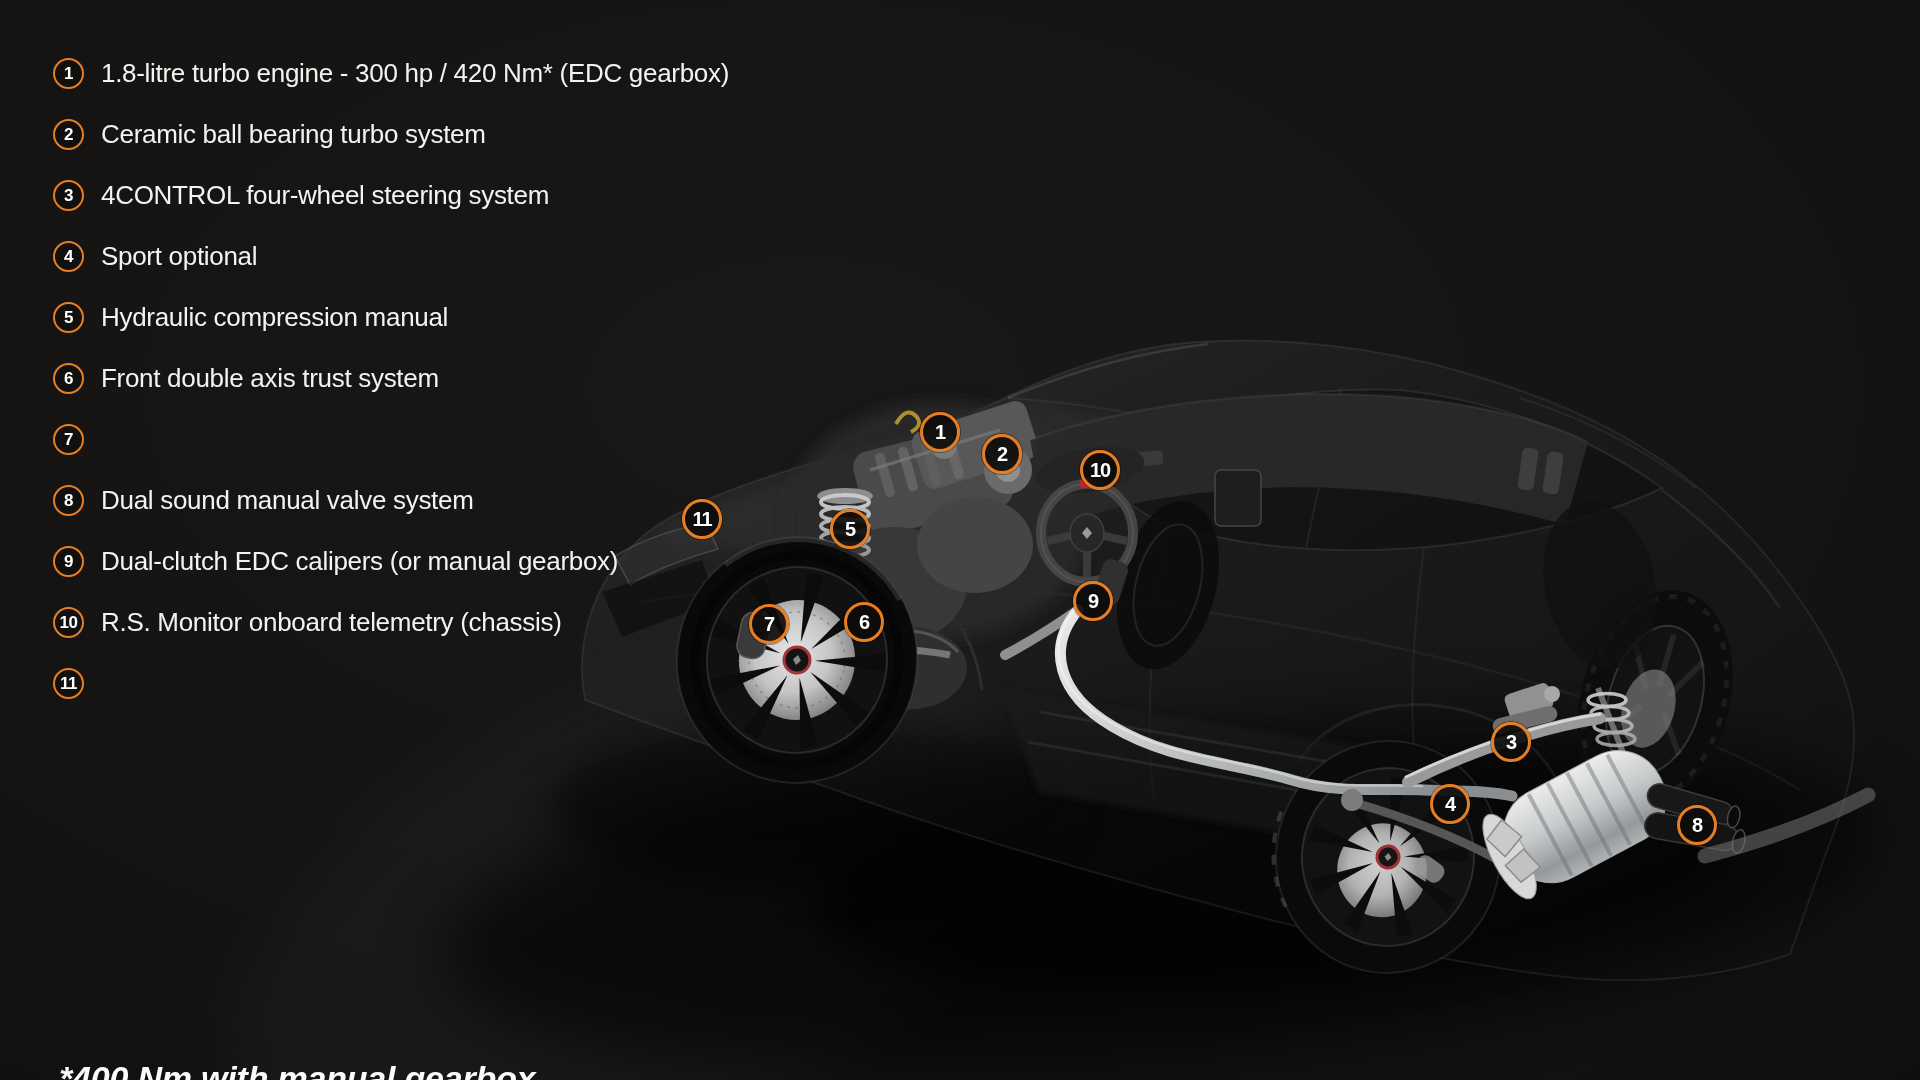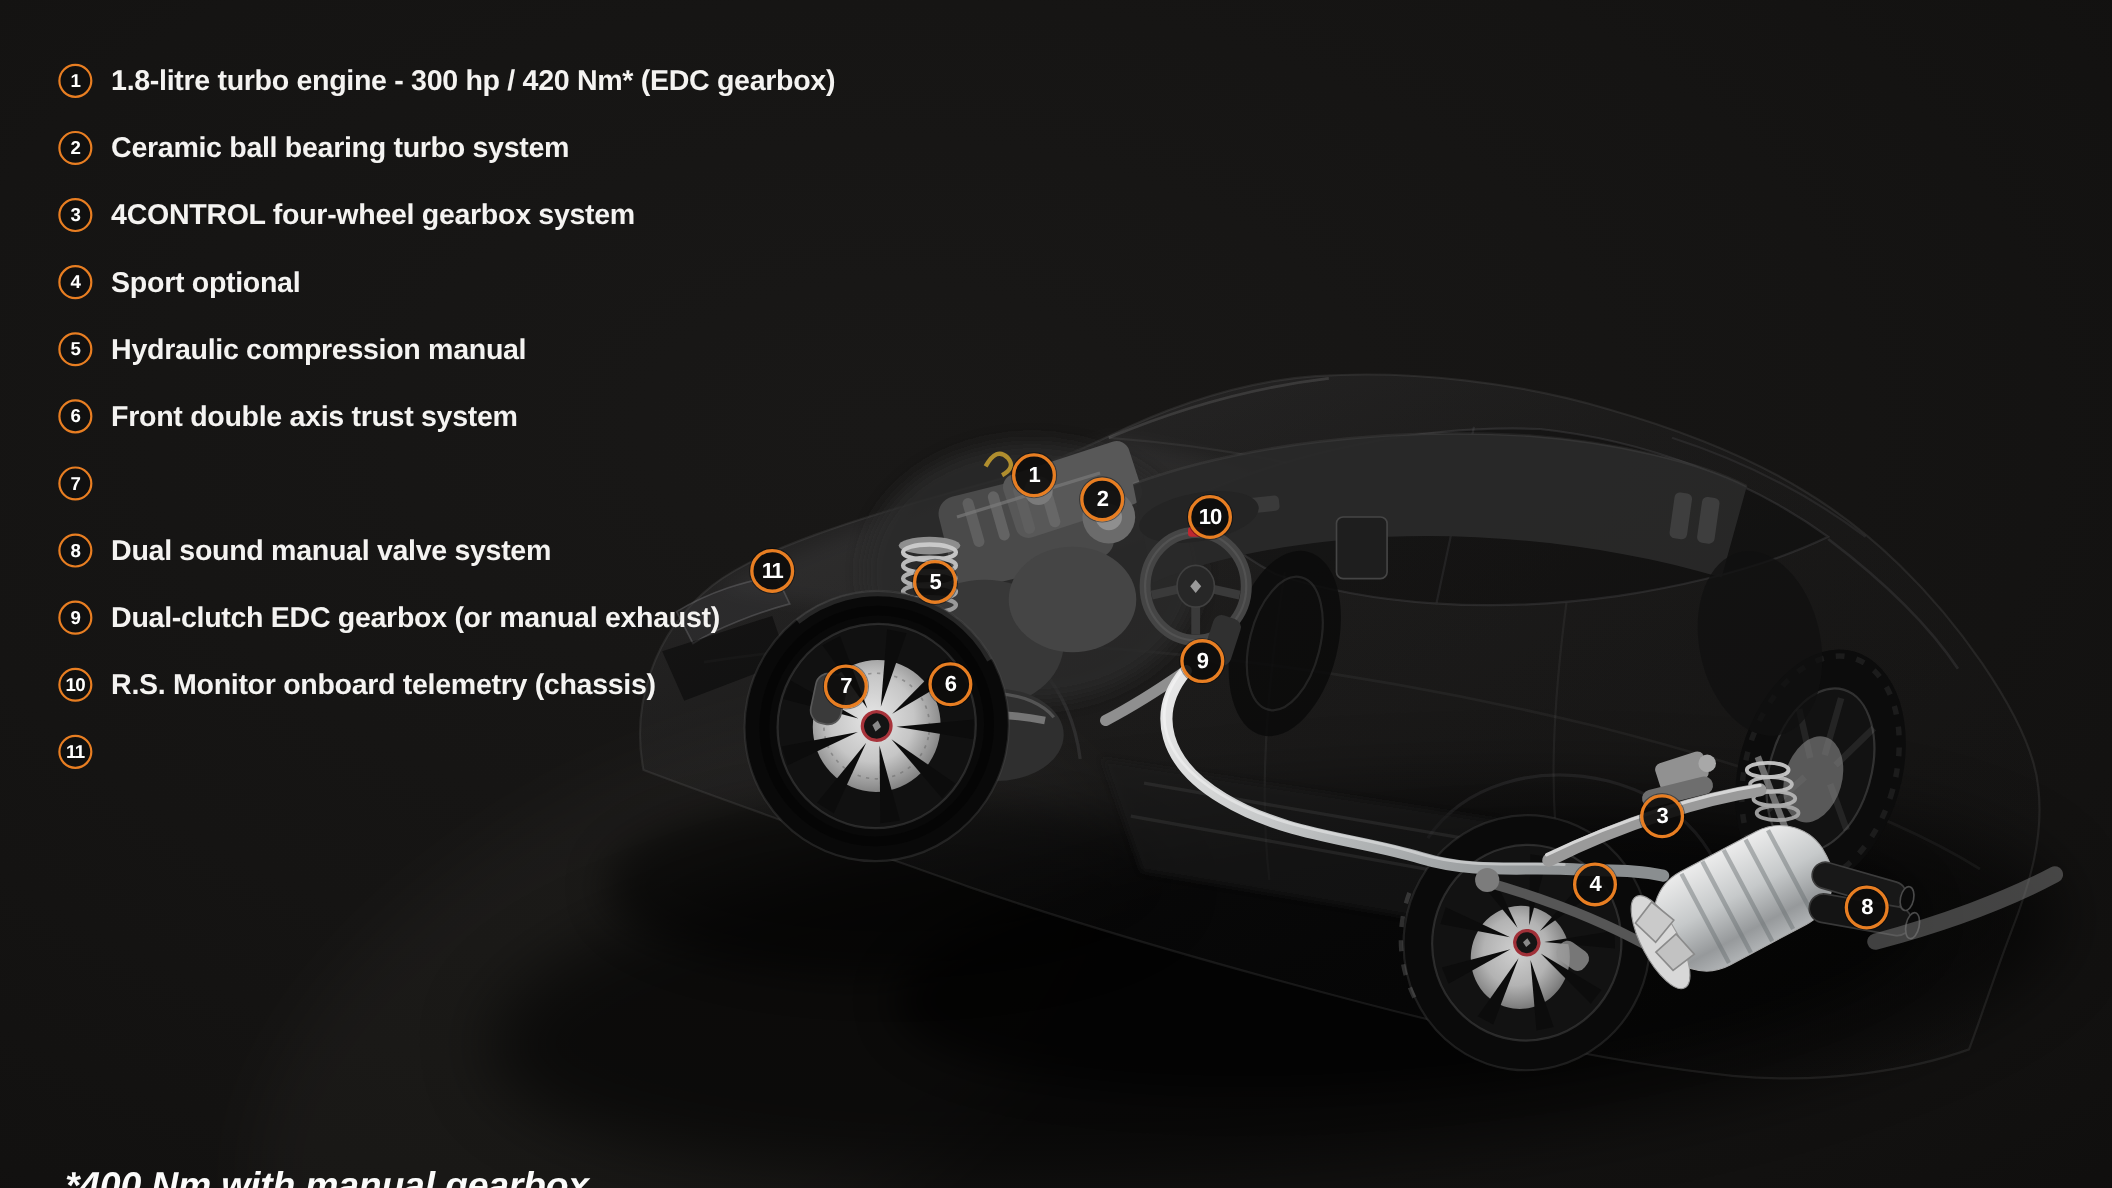--- a/index.html
+++ b/index.html
@@ -15,21 +15,21 @@
     position:absolute;left:53px;top:58px;display:flex;flex-direction:column;gap:30px;z-index:5;
   }
   .legend-row{display:flex;align-items:center;height:31px;}
   .badge{
     flex:0 0 auto;width:31px;height:31px;box-sizing:border-box;border-radius:50%;
     border:2.5px solid var(--accent,#e87e22);background:rgba(10,10,10,.45);
     color:#fff;font-weight:700;font-size:17px;line-height:1;
     display:flex;align-items:center;justify-content:center;margin-right:17px;letter-spacing:-0.5px;
   }
   .legend-label{
-    font-size:26px;font-weight:700;color:var(--text,#f4f3f1);letter-spacing:-0.3px;white-space:nowrap;
+    font-size:26px;font-weight:400;color:var(--text,#f4f3f1);letter-spacing:-0.3px;white-space:nowrap;
   }
   .footnote{
     position:absolute;left:59px;top:1059px;z-index:5;
     font-size:34px;font-weight:700;font-style:italic;color:#fbfbfa;letter-spacing:-0.2px;
   }
   
   .marker{
     position:absolute;width:40px;height:40px;box-sizing:border-box;border-radius:50%;
     border:3.5px solid var(--accent,#e87e22);background:rgba(13,12,11,.92);
     color:#fff;font-weight:700;font-size:20px;letter-spacing:-1px;
@@ -296,21 +296,21 @@
       <span class="legend-label">1.8-litre turbo engine - 300 hp / 420 Nm* (EDC gearbox)</span>
     </div>
 
     <div class="legend-row">
       <span class="badge">2</span>
       <span class="legend-label">Ceramic ball bearing turbo system</span>
     </div>
 
     <div class="legend-row">
       <span class="badge">3</span>
-      <span class="legend-label">4CONTROL four-wheel gearbox system</span>
+      <span class="legend-label">4CONTROL four-wheel steering system</span>
     </div>
 
     <div class="legend-row">
       <span class="badge">4</span>
       <span class="legend-label">Sport optional</span>
     </div>
 
     <div class="legend-row">
       <span class="badge">5</span>
       <span class="legend-label">Hydraulic compression manual</span>
@@ -325,21 +325,21 @@
       <span class="badge">7</span>
     </div>
 
     <div class="legend-row">
       <span class="badge">8</span>
       <span class="legend-label">Dual sound manual valve system</span>
     </div>
 
     <div class="legend-row">
       <span class="badge">9</span>
-      <span class="legend-label">Dual-clutch EDC gearbox (or manual exhaust)</span>
+      <span class="legend-label">Dual-clutch EDC calipers (or manual gearbox)</span>
     </div>
 
     <div class="legend-row">
       <span class="badge">10</span>
       <span class="legend-label">R.S. Monitor onboard telemetry (chassis)</span>
     </div>
 
     <div class="legend-row">
       <span class="badge">11</span>
     </div>

